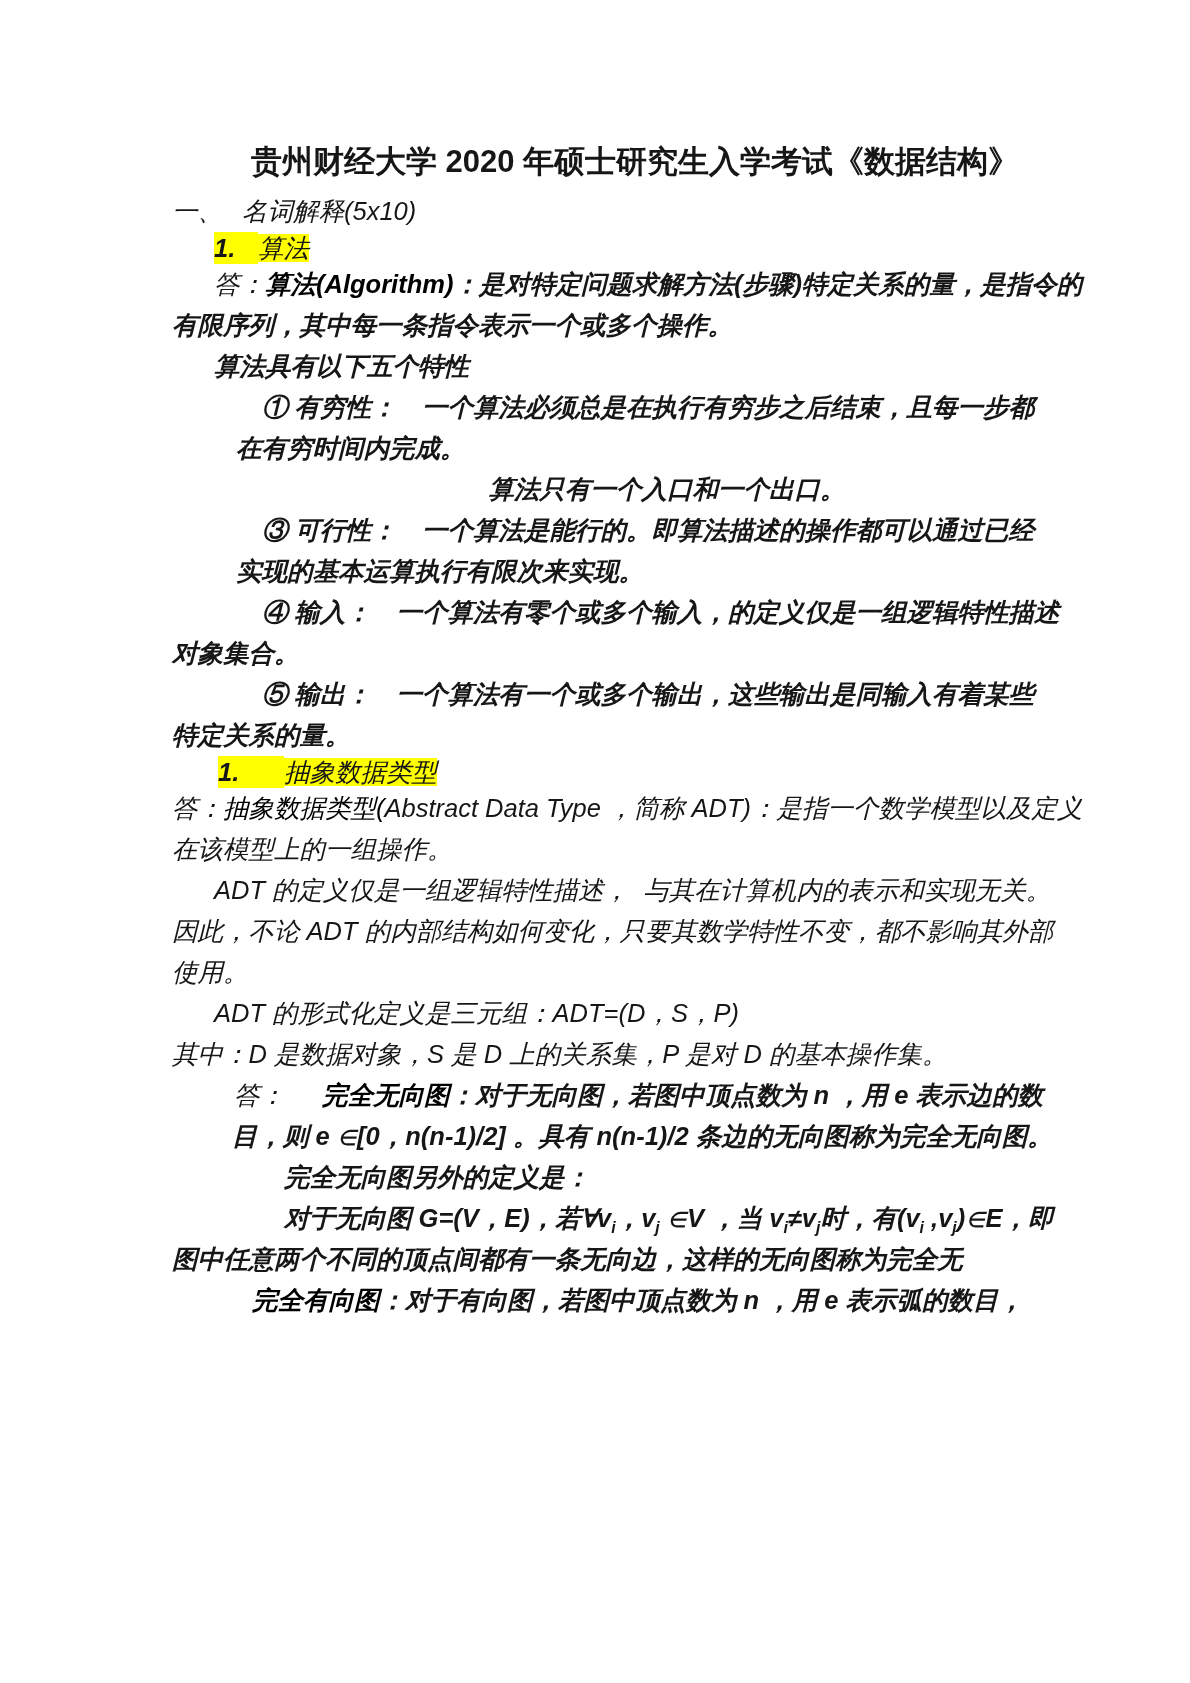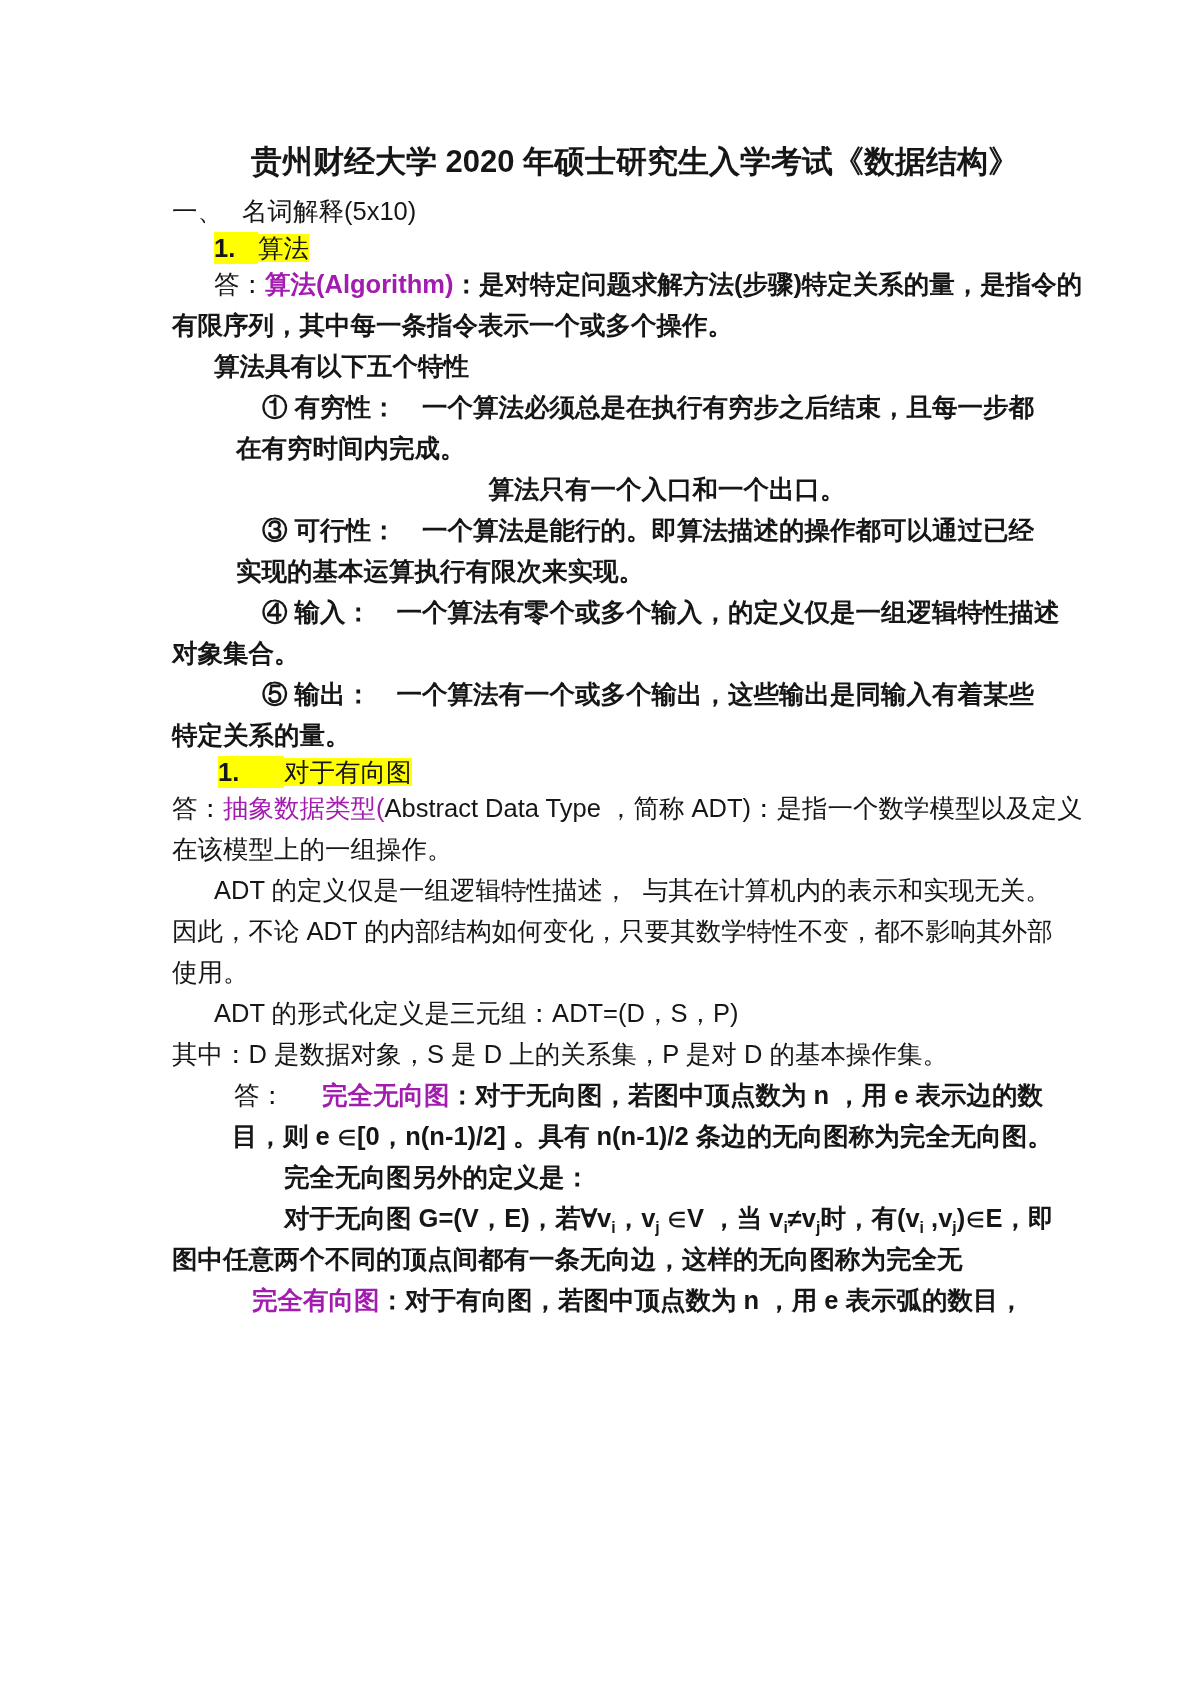--- a/index.html
+++ b/index.html
@@ -21,27 +21,28 @@
     height: 42px;
     line-height: 42px;
     margin-bottom: 8px;
     white-space: pre;
   }
   .line {
     font-size: 25.5px;
     height: 41px;
     line-height: 41px;
     white-space: pre;
+    font-style: italic;
   }
   .hl-line {
     height: 32px;
     line-height: 32px;
   }
   .b { font-weight: bold; }
-  .red { color: #a21caf; }
+  .red { color: #000000; }
   .hl { background: #ffff00; }
   .tab { display: inline-block; vertical-align: bottom; }
   sub { font-size: 0.62em; line-height: 0; }
 </style>
 </head>
 <body>
 
 <div class="doc">
   <div class="title">贵州财经大学 2020 年硕士研究生入学考试《数据结构》</div>
   <div>
@@ -52,21 +53,21 @@
       <div class="line b" style="margin-left: 42px;"><span>算法具有以下五个特性</span></div>
       <div class="line b" style="margin-left: 90px;"><span>① 有穷性：　一个算法必须总是在执行有穷步之后结束，且每一步都</span></div>
       <div class="line b" style="margin-left: 64px;"><span>在有穷时间内完成。</span></div>
       <div class="line b" style="margin-left: 64px; text-align: center;"><span>算法只有一个入口和一个出口。</span></div>
       <div class="line b" style="margin-left: 90px;"><span>③ 可行性：　一个算法是能行的。即算法描述的操作都可以通过已经</span></div>
       <div class="line b" style="margin-left: 64px;"><span>实现的基本运算执行有限次来实现。</span></div>
       <div class="line b" style="margin-left: 90px;"><span>④ 输入：　一个算法有零个或多个输入，的定义仅是一组逻辑特性描述</span></div>
       <div class="line b"><span>对象集合。</span></div>
       <div class="line b" style="margin-left: 90px;"><span>⑤ 输出：　一个算法有一个或多个输出，这些输出是同输入有着某些</span></div>
       <div class="line b"><span>特定关系的量。</span></div>
-      <div class="line hl-line" style="margin-left: 46px;"><span class="b hl tab" style="width: 66px;">1.</span><span class="hl">对于有向图</span></div>
+      <div class="line hl-line" style="margin-left: 46px;"><span class="b hl tab" style="width: 66px;">1.</span><span class="hl">抽象数据类型</span></div>
       <div class="line"><span>答：</span><span class="red">抽象数据类型(</span><span>Abstract Data Type ，简称 ADT)：是指一个数学模型以及定义</span></div>
       <div class="line"><span>在该模型上的一组操作。</span></div>
       <div class="line" style="margin-left: 42px;"><span>ADT 的定义仅是一组逻辑特性描述，  与其在计算机内的表示和实现无关。</span></div>
       <div class="line"><span>因此，不论 ADT 的内部结构如何变化，只要其数学特性不变，都不影响其外部</span></div>
       <div class="line"><span>使用。</span></div>
       <div class="line" style="margin-left: 42px;"><span>ADT 的形式化定义是三元组：ADT=(D，S，P)</span></div>
       <div class="line"><span>其中：D 是数据对象，S 是 D 上的关系集，P 是对 D 的基本操作集。</span></div>
       <div class="line" style="margin-left: 62px;"><span class="tab" style="width: 88px;">答：</span><span class="red b">完全无向图</span><span class="b">：对于无向图，若图中顶点数为 n ，用 e 表示边的数</span></div>
       <div class="line b" style="margin-left: 60px;"><span>目，则 e ∈[0，n(n-1)/2] 。具有 n(n-1)/2 条边的无向图称为完全无向图。</span></div>
       <div class="line b" style="margin-left: 112px;"><span>完全无向图另外的定义是：</span></div>

